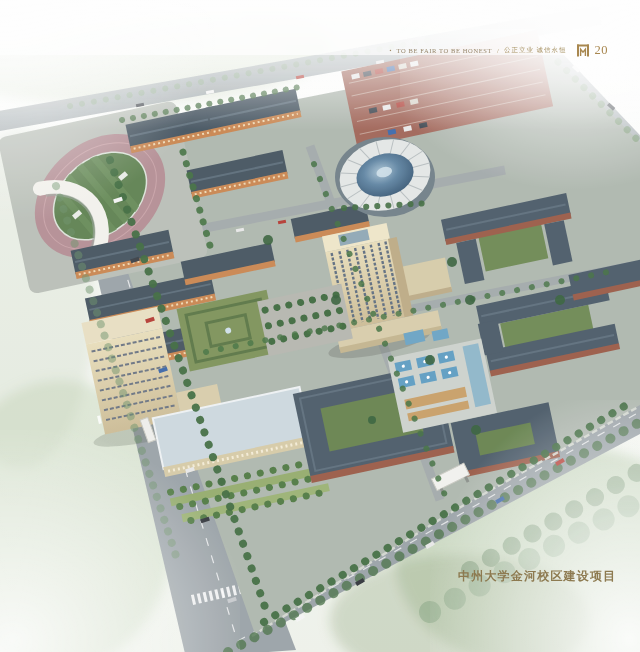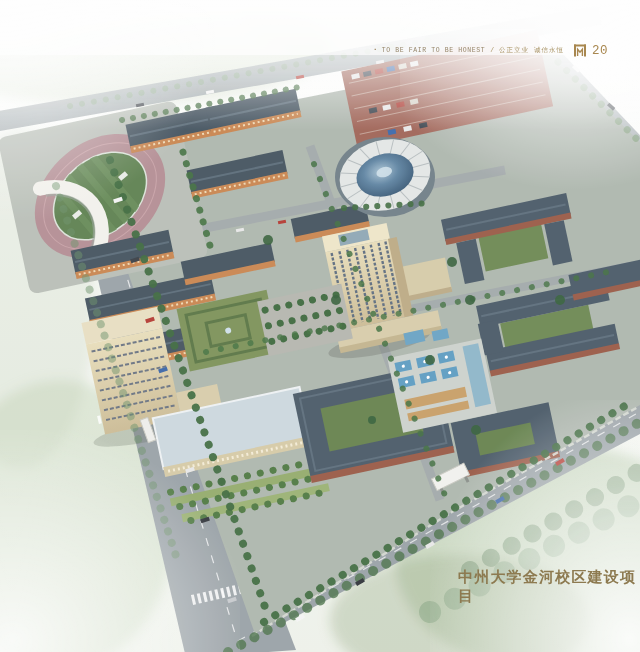--- a/index.html
+++ b/index.html
@@ -1,27 +1,27 @@
 <!DOCTYPE html>
 <html><head>
 <meta charset="utf-8">
 <style>
   html,body{margin:0;padding:0;background:#ffffff;}
   #stage{position:relative;width:640px;height:652px;overflow:hidden;background:#fdfefc;
          font-family:"Liberation Sans",sans-serif;}
   #scene{position:absolute;left:0;top:0;}
   .header{position:absolute;top:43px;right:32px;display:flex;align-items:center;gap:5px;
-          font-family:Liberation Mono, monospace;}
+          font-family:Liberation Serif, serif;}
   .bullet{font-size:5px;color:#a08a66;line-height:1;}
   .sl-en{font-size:6.5px;letter-spacing:.6px;color:#97876b;}
   .sl-sep{font-size:6.5px;color:#a89364;}
   .sl-zh{font-size:6.5px;letter-spacing:1px;color:#a89364;}
   .logo{display:inline-flex;margin-left:4px;}
   .pnum{font-size:12.5px;color:#a8874f;letter-spacing:.5px;}
-  .caption{position:absolute;left:458px;top:568px;font-size:15px;font-weight:bold;
+  .caption{position:absolute;left:458px;top:568px;font-size:12px;font-weight:bold;
            letter-spacing:1.2px;color:#8d7a50;}
 </style>
 </head>
 <body>
 
 <div id="stage">
 
 <svg id="scene" width="640" height="652" viewBox="0 0 640 652">
   <defs>
     <linearGradient id="bgG" x1="0" y1="0" x2="0" y2="1">

